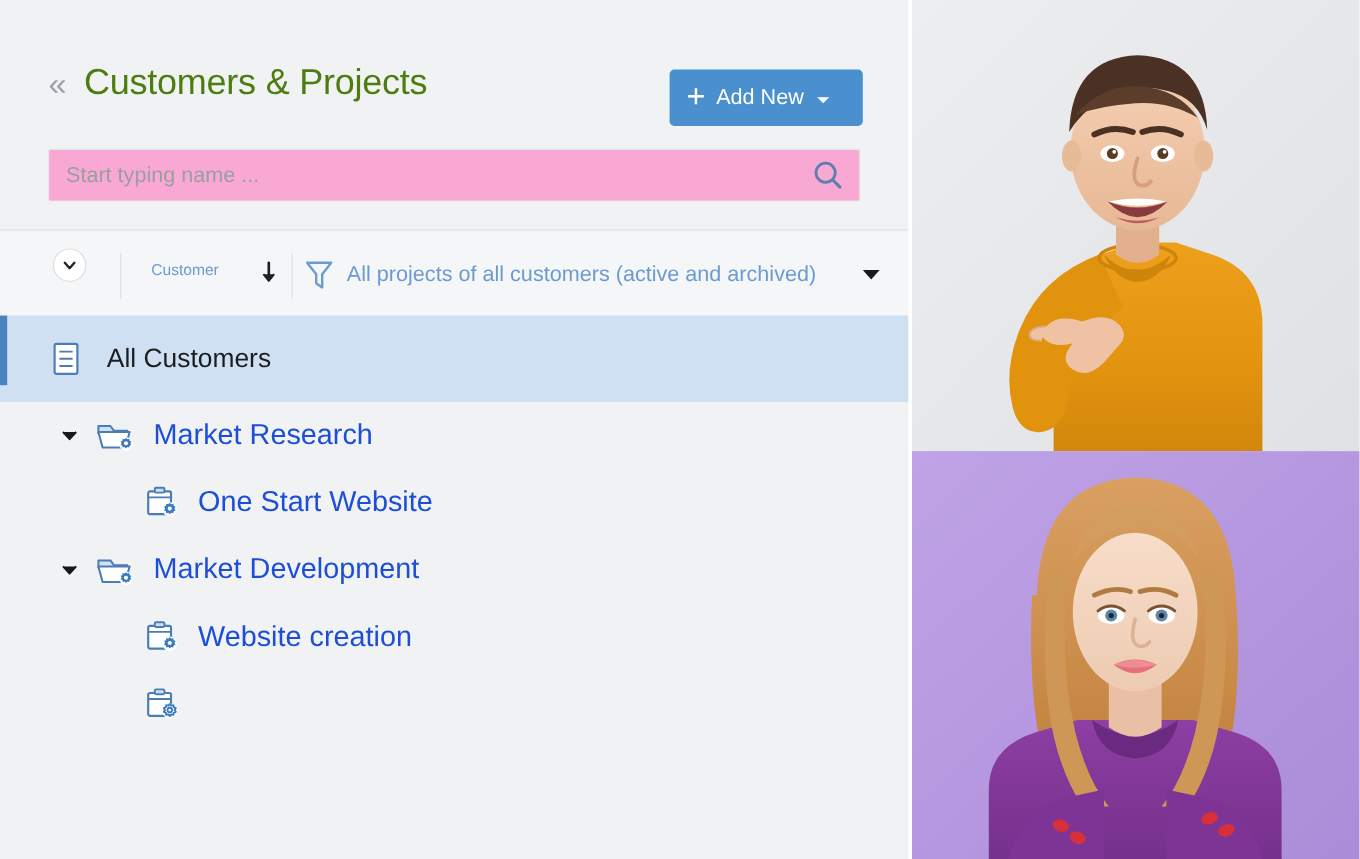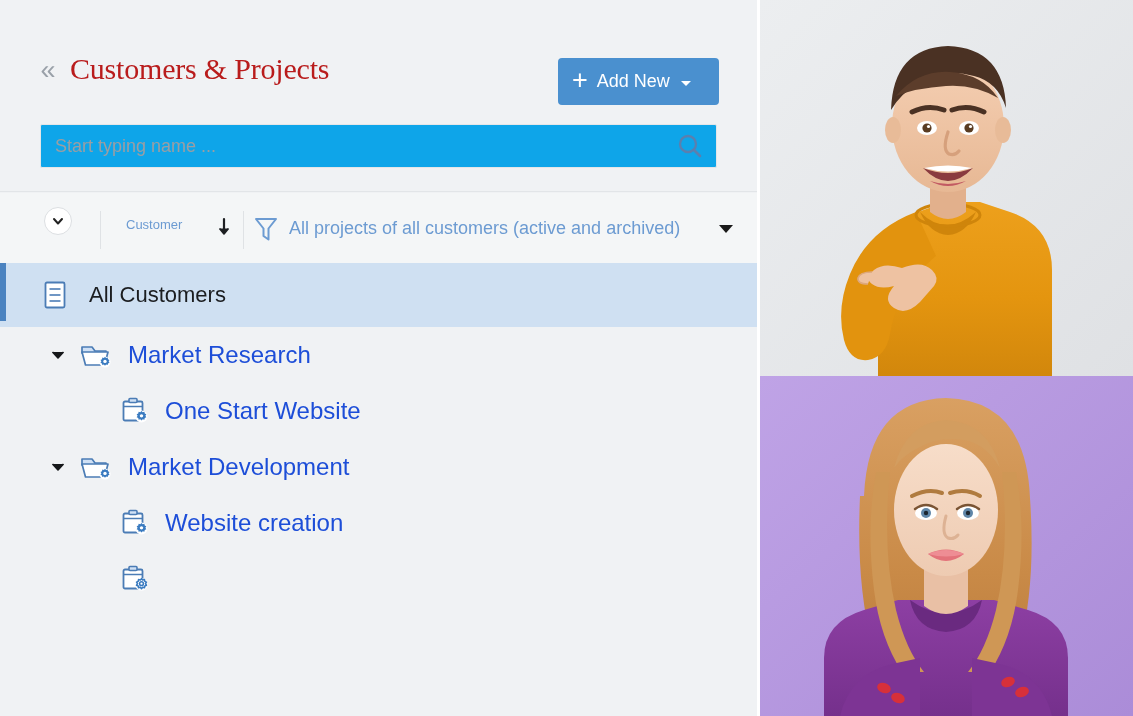--- a/index.html
+++ b/index.html
@@ -46,25 +46,24 @@
     line-height: 30px;
     text-align: center;
     cursor: pointer;
   }
 
   .page-title {
     position: absolute;
     left: 70px; top: 0px;
     font-size: 30px;
     line-height: 44px;
-    color: #b91c1c;
+    color: #4d7c0f;
     font-weight: 400;
     letter-spacing: -0.2px;
     white-space: nowrap;
-    font-family: Liberation Serif, serif;
   }
 
   .add-new-btn {
     position: absolute;
     left: 558px; top: 58px;
     width: 161px; height: 47px;
     background: #4a90cf;
     border: none;
     border-radius: 4px;
     color: #ffffff;
@@ -92,21 +91,21 @@
     border-right: 5px solid transparent;
     border-top: 5px solid #ffffff;
     margin-left: 2px;
     margin-top: 3px;
   }
 
   .search-wrap {
     position: absolute;
     left: 40px; top: 124px;
     width: 677px; height: 44px;
-    background: #0ea5e9;
+    background: #f9a8d4;
     border: 1px solid #e4e6e8;
     border-radius: 2px;
     display: flex;
     align-items: center;
   }
   .search-input {
     flex: 1;
     height: 42px;
     border: none;
     outline: none;
@@ -206,21 +205,21 @@
   .tree-row {
     position: relative;
     width: 757px;
     height: 56px;
     display: flex;
     align-items: center;
     cursor: pointer;
   }
   .tree-row.selected {
     background: #cfe0f2;
-    height: 64px;
+    height: 72px;
   }
   .tree-row.selected::before {
     content: "";
     position: absolute;
     left: 0; top: 0;
     width: 6px; height: 58px;
     background: #4b83c0;
   }
 
   .row-caret {

